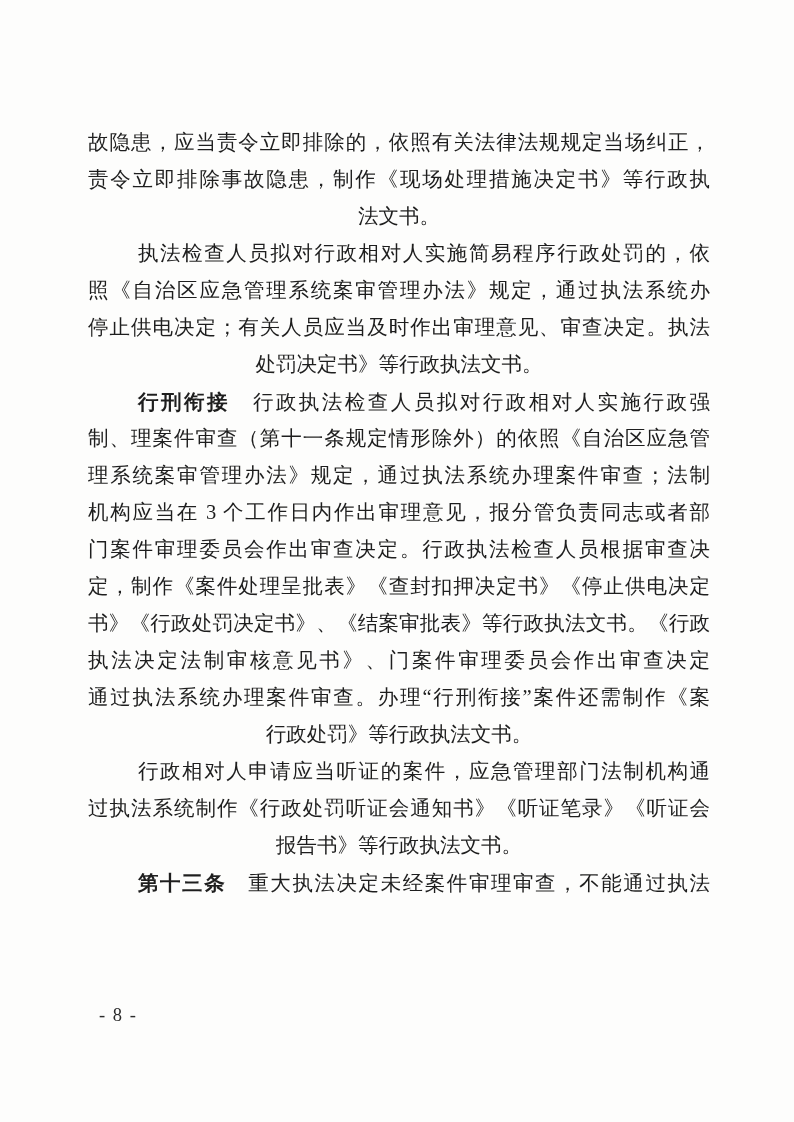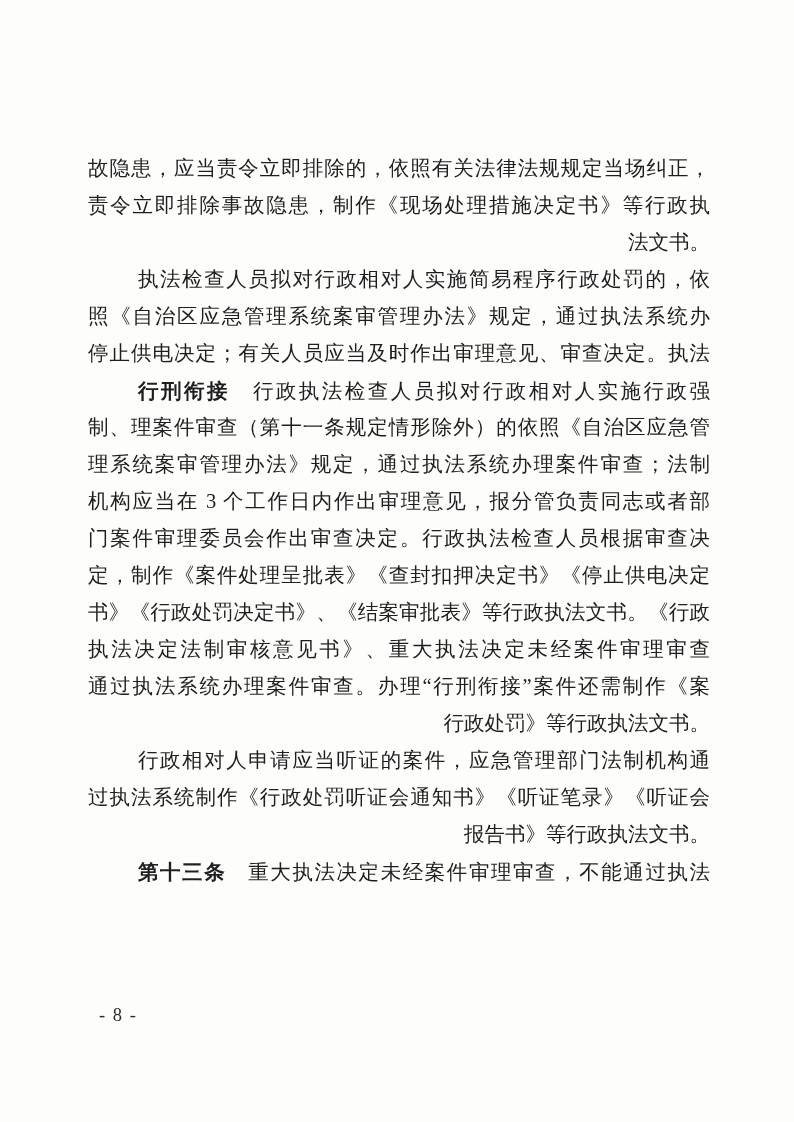--- a/index.html
+++ b/index.html
@@ -20,29 +20,29 @@
     width: 794px;
     height: 1122px;
     background: var(--paper);
     color: var(--ink);
     font-family: "Liberation Serif", "DejaVu Serif", serif;
     overflow: hidden;
   }
   .textblock {
     position: absolute;
     left: 88px;
-    top: 150px;
+    top: 124px;
     width: 622px;
   }
   .line {
     font-size: 20.5px;
     line-height: 37px;
     height: 37px;
     white-space: normal;
-    text-align: right;
+    text-align: center;
   }
   
   .j {
     text-align: justify;
     text-align-last: justify;
     text-justify: inter-character;
   }
   
   .ind {
     text-indent: 50px;
@@ -71,31 +71,32 @@
     <div>
       <div class="line j">故隐患，应当责令立即排除的，依照有关法律法规规定当场纠正，</div>
       <div class="line j">责令立即排除事故隐患，制作《现场处理措施决定书》等行政执</div>
       <div class="line">法文书。</div>
     </div>
 
     <div>
       <div class="line j ind">执法检查人员拟对行政相对人实施简易程序行政处罚的，依</div>
       <div class="line j">照《自治区应急管理系统案审管理办法》规定，通过执法系统办</div>
       <div class="line j">停止供电决定；有关人员应当及时作出审理意见、审查决定。执法</div>
+      <div class="line">处罚决定书》等行政执法文书。</div>
     </div>
 
     <div>
       <div class="line j ind"><span class="term">行刑衔接</span><span>　行政执法检查人员拟对行政相对人实施行政强</span></div>
       <div class="line j">制、理案件审查（第十一条规定情形除外）的依照《自治区应急管</div>
       <div class="line j">理系统案审管理办法》规定，通过执法系统办理案件审查；法制</div>
       <div class="line j">机构应当在 3 个工作日内作出审理意见，报分管负责同志或者部</div>
       <div class="line j">门案件审理委员会作出审查决定。行政执法检查人员根据审查决</div>
       <div class="line j">定，制作《案件处理呈批表》《查封扣押决定书》《停止供电决定</div>
       <div class="line j">书》《行政处罚决定书》、《结案审批表》等行政执法文书。《行政</div>
-      <div class="line j">执法决定法制审核意见书》、重大执法决定未经案件审理审查</div>
+      <div class="line j">执法决定法制审核意见书》、门案件审理委员会作出审查决定</div>
       <div class="line j">通过执法系统办理案件审查。办理“行刑衔接”案件还需制作《案</div>
       <div class="line">行政处罚》等行政执法文书。</div>
     </div>
 
     <div>
       <div class="line j ind">行政相对人申请应当听证的案件，应急管理部门法制机构通</div>
       <div class="line j">过执法系统制作《行政处罚听证会通知书》《听证笔录》《听证会</div>
       <div class="line">报告书》等行政执法文书。</div>
     </div>
 

